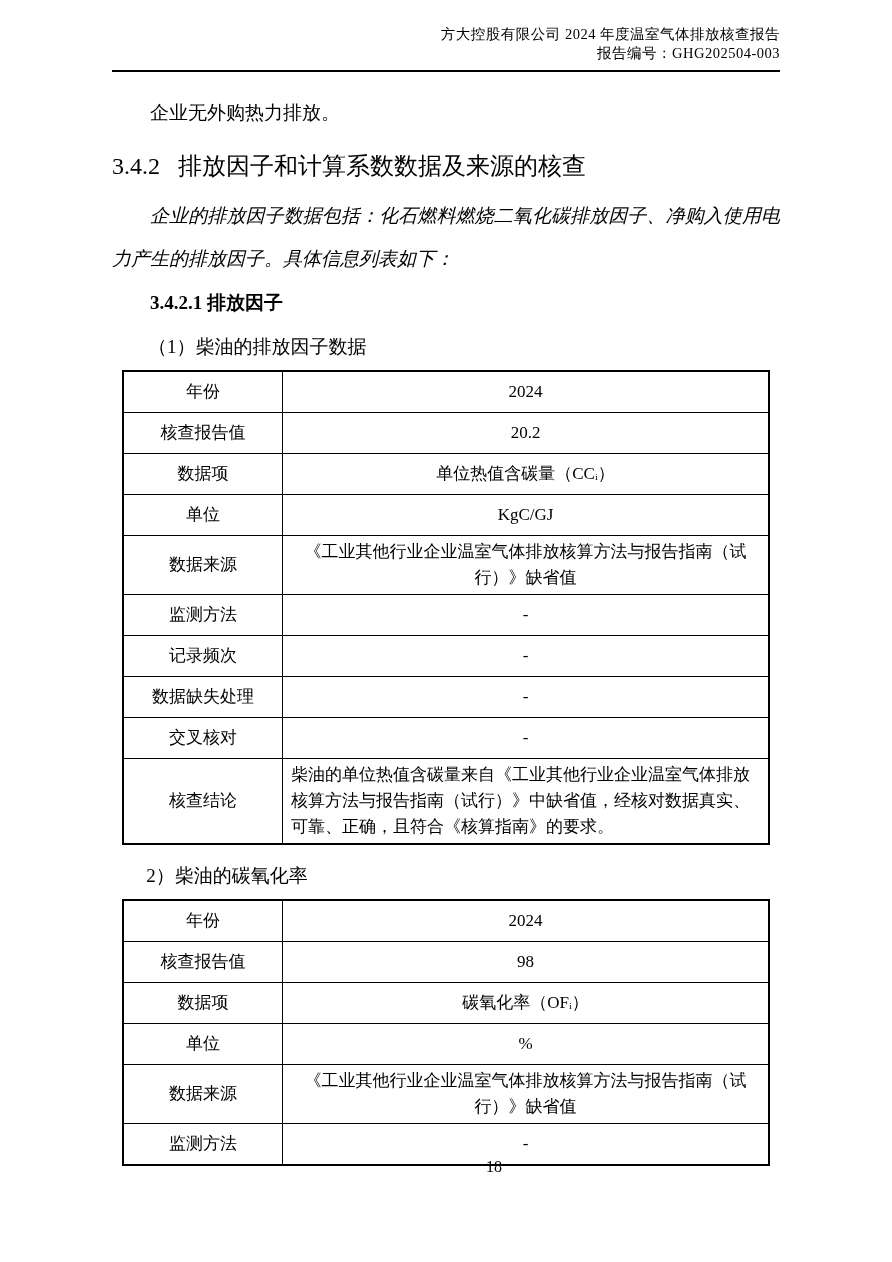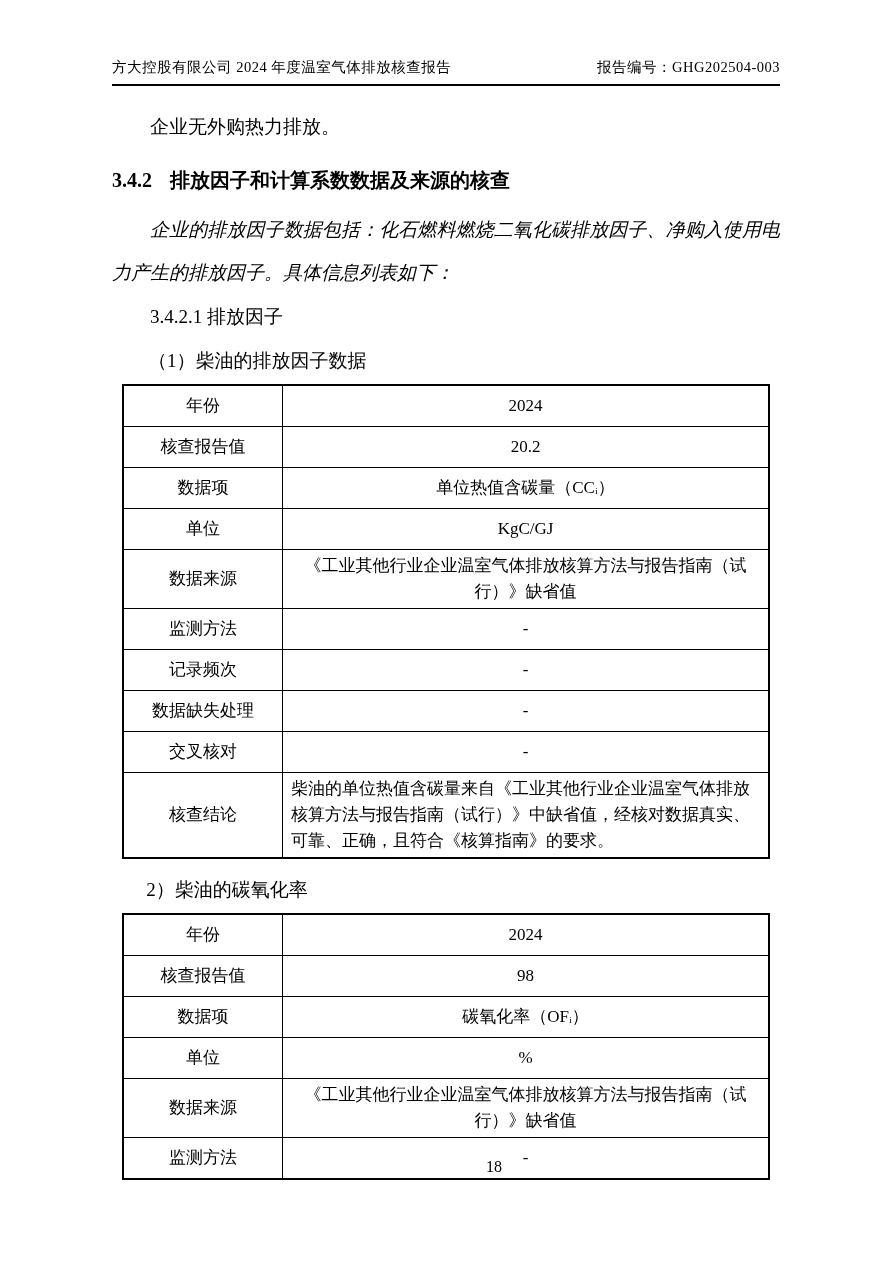--- a/index.html
+++ b/index.html
@@ -13,53 +13,54 @@
     color: #000000;
     overflow: hidden;
   }
   .content { margin: 0 112px; }
 
   
   .doc-header {
     display: flex;
     justify-content: space-between;
     align-items: flex-end;
-    margin-top: 58px;
+    margin-top: 25px;
     padding-bottom: 7px;
     border-bottom: 2px solid #000000;
     font-size: 14.5px;
     letter-spacing: 0.5px;
+    flex-direction: column;
   }
 
   
   .para1 {
     margin-top: 28px;
     font-size: 19px;
     line-height: 26px;
     text-indent: 2em;
   }
   .h-section {
     margin-top: 26px;
-    font-size: 20px;
-    font-weight: bold;
+    font-size: 24px;
+    font-weight: normal;
     line-height: 28px;
   }
   .h-section .sec-num { margin-right: 18px; }
   .para2 {
     margin-top: 14px;
     font-size: 19px;
     line-height: 43px;
     text-indent: 2em;
     text-align: justify;
     font-style: italic;
   }
   .h-subsection {
     margin-top: 10px;
     font-size: 19px;
-    font-weight: normal;
+    font-weight: bold;
     line-height: 26px;
     padding-left: 2em;
   }
   .item-line {
     margin-top: 18px;
     font-size: 19px;
     line-height: 26px;
     padding-left: 1.9em;
   }
   .table-caption {

